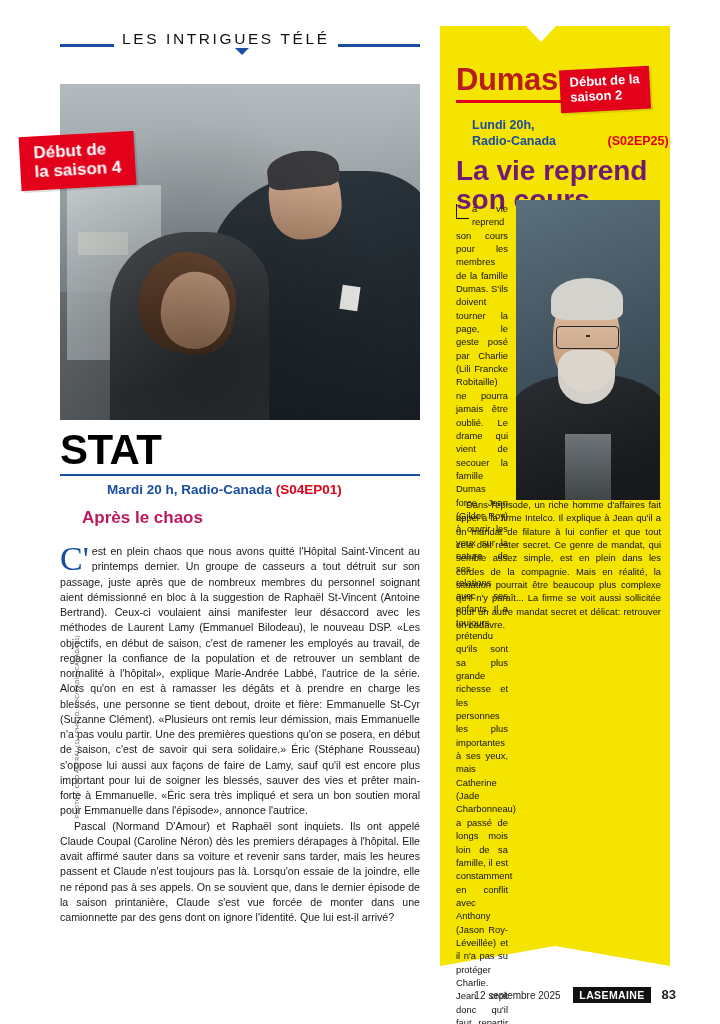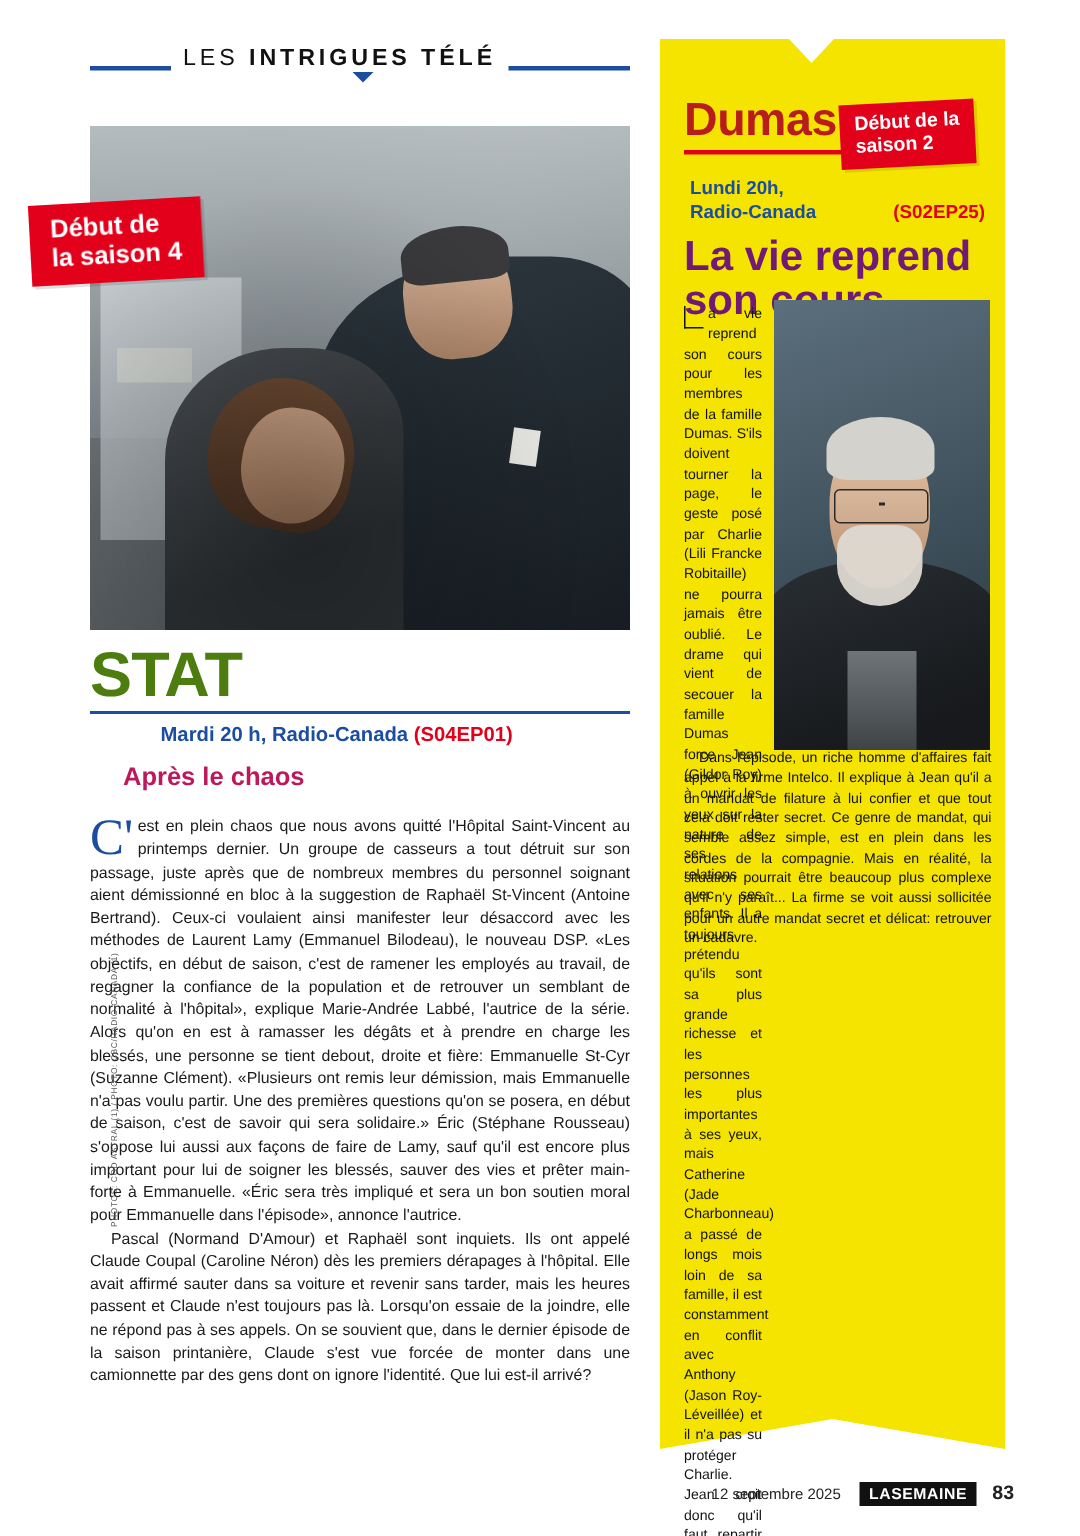--- a/index.html
+++ b/index.html
@@ -42,21 +42,21 @@
     left: 54px;
     top: 2px;
     background: #ffffff;
     padding: 0 8px 0 8px;
     font-size: 15.5px;
     letter-spacing: 2.6px;
     color: #111;
     font-weight: 400;
   }
   .kicker b {
-    font-weight: 700;
+    font-weight: 400;
     text-align: right;
   }
   .kicker-tick {
     position: absolute;
     left: 174px;
     top: 19px;
     width: 0;
     height: 0;
     border-left: 8px solid transparent;
     border-right: 8px solid transparent;
@@ -168,21 +168,21 @@
     z-index: 5;
   }
 
   .stat-title {
     position: absolute;
     left: 0;
     top: 398px;
     font-size: 42px;
     font-weight: 700;
     letter-spacing: -0.5px;
-    color: #4d7c0f;
+    color: #000000;
   }
   .stat-rule {
     position: absolute;
     left: 0;
     top: 446px;
     width: 360px;
     height: 2px;
     background: #1b4da0;
   }
   .stat-meta {
@@ -306,21 +306,21 @@
     color: #fff;
     font-weight: 700;
     font-size: 13px;
     line-height: 1.15;
     padding: 6px 10px 7px 10px;
     transform: rotate(-3deg);
     box-shadow: 2px 2px 0 rgba(0,0,0,.1);
   }
   .dumas-meta {
     position: absolute;
-    left: 20px;
+    left: 32px;
     top: 92px;
     font-size: 12.5px;
     font-weight: 700;
     color: #1b4da0;
     line-height: 1.25;
   }
   .dumas-meta .ep {
     color: #e2001a;
     margin-left: 48px;
   }

